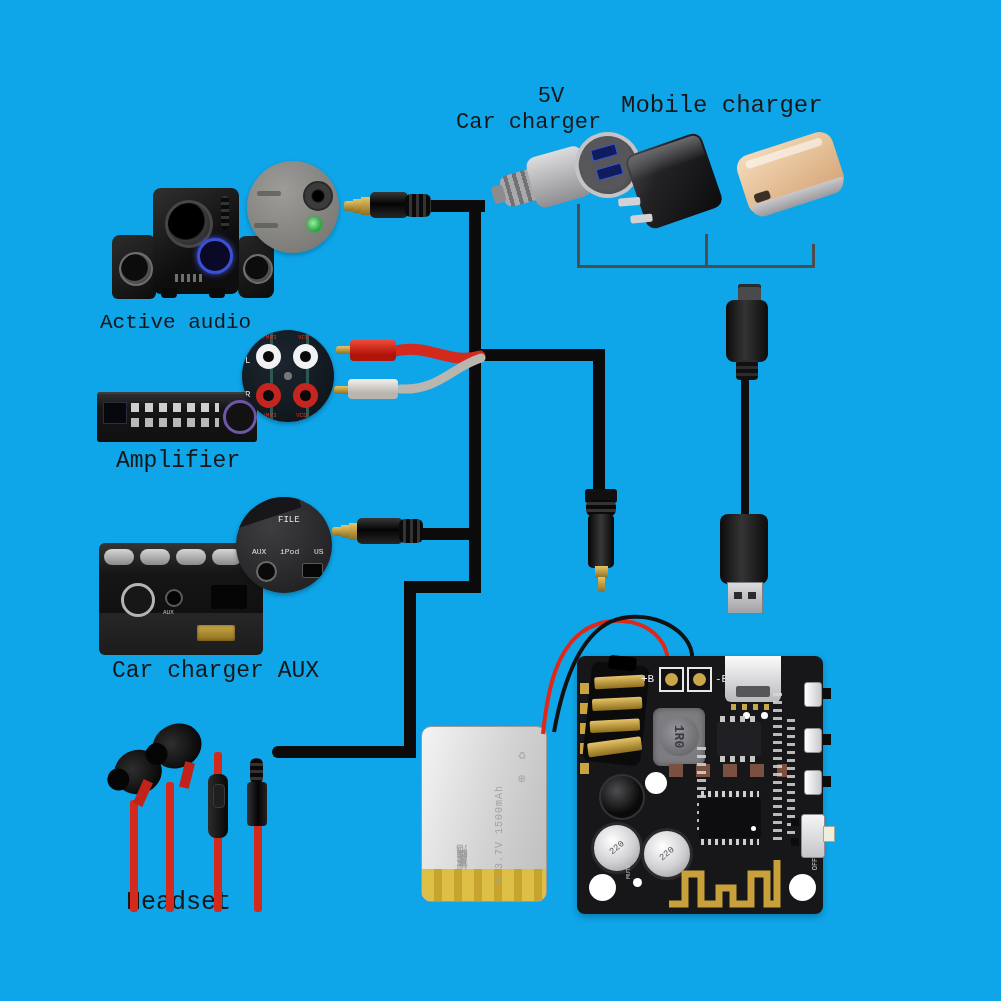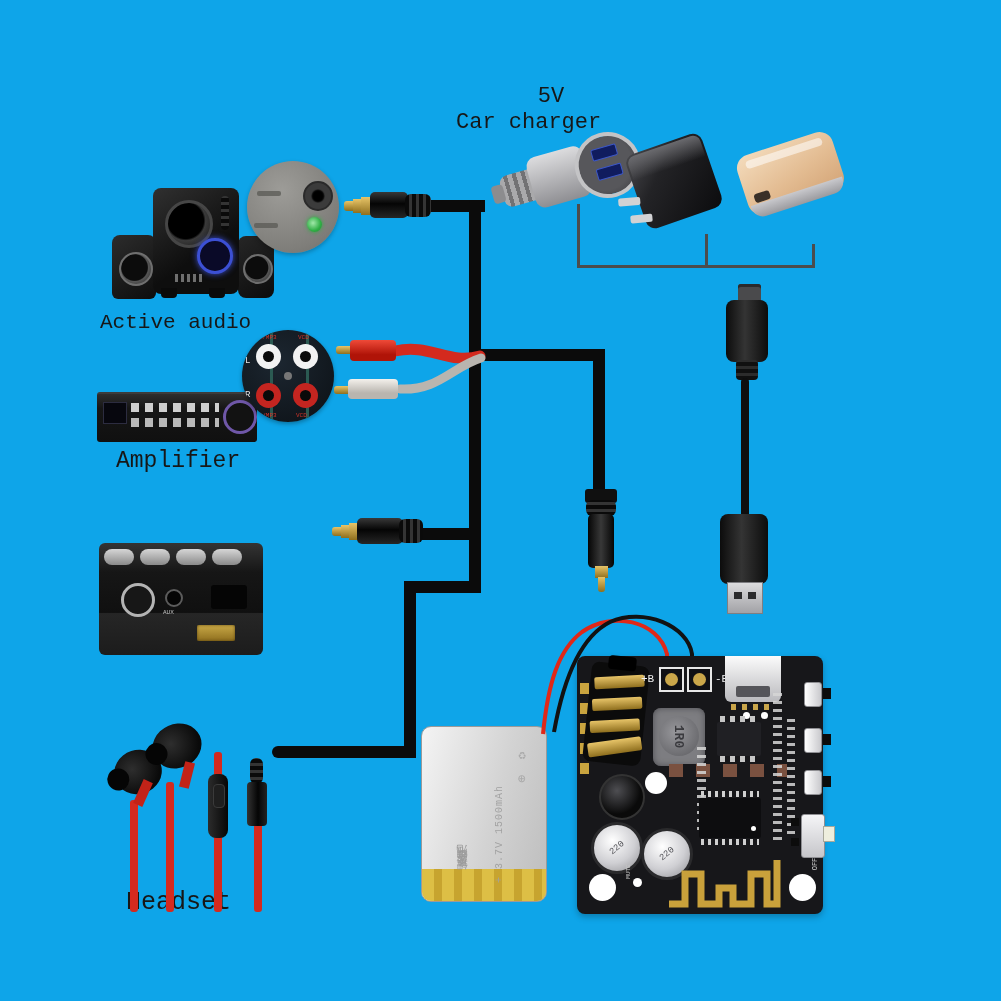--- a/index.html
+++ b/index.html
@@ -22,22 +22,24 @@
   .dashcol{position:absolute;background:repeating-linear-gradient(0deg,#d6d6d6 0 3px,rgba(0,0,0,0) 3px 8px);opacity:.85;}
   .whitedot{position:absolute;background:#fff;border-radius:50%;}
 </style>
 </head>
 <body>
 
 <div id="stage">
 
   <div class="lbl" style="left:516px;top:84px;width:70px;font-size:22px;text-align:center;">5V</div>
   <div class="lbl" style="left:456px;top:110px;font-size:22px;">Car charger</div>
+  <div class="lbl" style="left:621px;top:92px;font-size:24px;">Mobile charger</div>
   <div class="lbl" style="left:100px;top:311px;font-size:21px;">Active audio</div>
   <div class="lbl" style="left:116px;top:448px;font-size:23px;">Amplifier</div>
+  <div class="lbl" style="left:112px;top:658px;font-size:23px;">Car charger AUX</div>
   <div class="lbl" style="left:126px;top:888px;font-size:25px;">Headset</div>
 
   <div class="line" style="left:427px;top:200px;width:58px;height:12px;"></div>
   <div class="line" style="left:469px;top:200px;width:12px;height:393px;border-radius:3px;"></div>
   <div class="line" style="left:479px;top:349px;width:126px;height:12px;"></div>
   <div class="line" style="left:593px;top:349px;width:12px;height:146px;"></div>
   <div class="line" style="left:419px;top:528px;width:62px;height:12px;"></div>
   <div class="line" style="left:404px;top:581px;width:77px;height:12px;"></div>
   <div class="line" style="left:404px;top:581px;width:12px;height:177px;"></div>
   <div class="line" style="left:272px;top:746px;width:144px;height:12px;border-radius:6px 0 0 6px;"></div>
@@ -146,20 +148,29 @@
     <div class="abs" style="left:41px;top:6px;width:30px;height:16px;border-radius:8px;background:linear-gradient(180deg,#d6d6d6,#8a8a8a);"></div>
     <div class="abs" style="left:77px;top:6px;width:30px;height:16px;border-radius:8px;background:linear-gradient(180deg,#d6d6d6,#8a8a8a);"></div>
     <div class="abs" style="left:113px;top:6px;width:30px;height:16px;border-radius:8px;background:linear-gradient(180deg,#d6d6d6,#8a8a8a);"></div>
     <div class="abs c" style="left:22px;top:40px;width:28px;height:28px;border:3px solid #b4b4b4;background:#171717;"></div>
     <div class="abs c" style="left:66px;top:46px;width:14px;height:14px;background:#050505;border:2px solid #5c5c5c;"></div>
     <div class="lbl" style="left:64px;top:66px;font-size:6px;color:#c2c2c2;">AUX</div>
     <div class="abs" style="left:112px;top:42px;width:36px;height:24px;border-radius:3px;background:#050505;"></div>
     <div class="abs" style="left:98px;top:82px;width:38px;height:16px;border-radius:2px;background:linear-gradient(180deg,#c8a846,#8f6f1e);box-shadow:inset 0 0 3px #5d470f;"></div>
   </div>
 
+  <div class="abs c" style="left:236px;top:497px;width:96px;height:96px;background:radial-gradient(circle at 36% 30%,#3e3e40,#242426 72%);box-shadow:0 2px 4px rgba(0,0,0,.3);overflow:hidden;">
+    <div class="lbl" style="left:42px;top:18px;font-size:9px;color:#e4e4e4;">FILE</div>
+    <div class="lbl" style="left:16px;top:50px;font-size:8px;color:#e0e0e0;">AUX</div>
+    <div class="lbl" style="left:44px;top:50px;font-size:8px;color:#e0e0e0;">iPod</div>
+    <div class="lbl" style="left:78px;top:50px;font-size:8px;color:#e0e0e0;">US</div>
+    <div class="abs c" style="left:20px;top:64px;width:17px;height:17px;background:#0a0a0a;border:2px solid #6a6a6a;"></div>
+    <div class="abs" style="left:66px;top:66px;width:19px;height:13px;background:#060606;border:1px solid #5a5a5a;border-radius:2px;"></div>
+    <div class="abs" style="left:-8px;top:-12px;width:70px;height:34px;background:#171719;transform:rotate(-18deg);"></div>
+  </div>
 
   <div class="gold" style="left:332px;top:527px;width:9px;height:9px;border-radius:3px 0 0 3px;"></div>
   <div class="gold" style="left:341px;top:525px;width:8px;height:13px;"></div>
   <div class="gold" style="left:349px;top:523px;width:9px;height:17px;"></div>
   <div class="plugbody" style="left:357px;top:518px;width:46px;height:26px;"></div>
   <div class="ridge" style="left:399px;top:519px;width:24px;height:24px;"></div>
 
   <div class="abs" style="left:108px;top:722px;width:180px;height:180px;">
 
     <div class="abs" style="left:22px;top:78px;width:8px;height:112px;background:#d42a1e;border-radius:3px;"></div>

